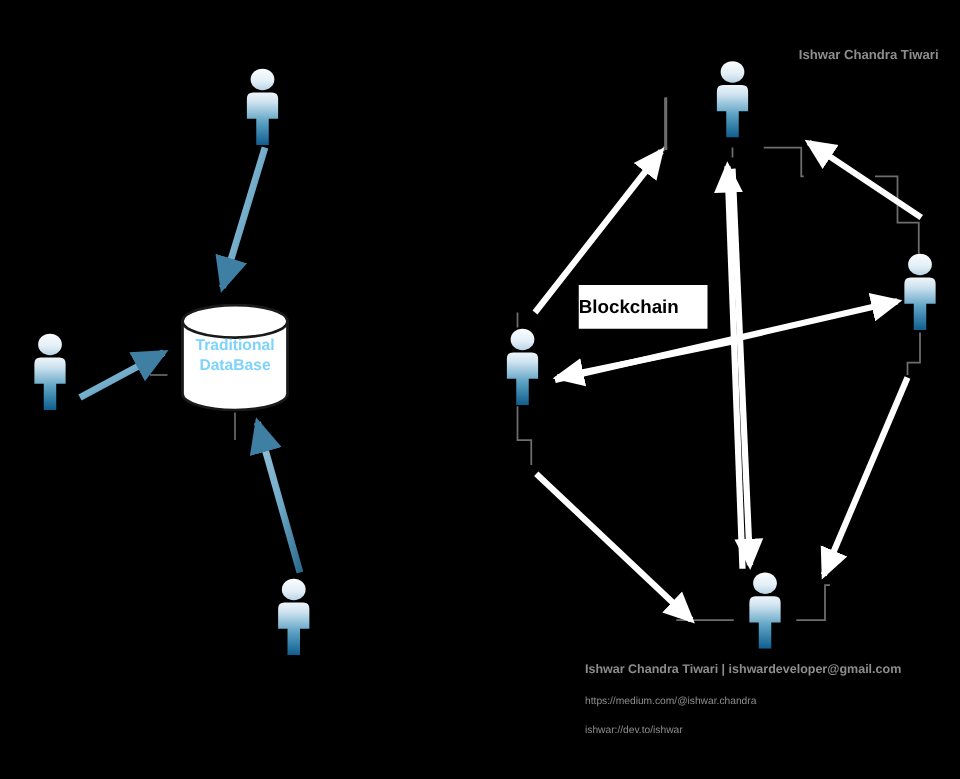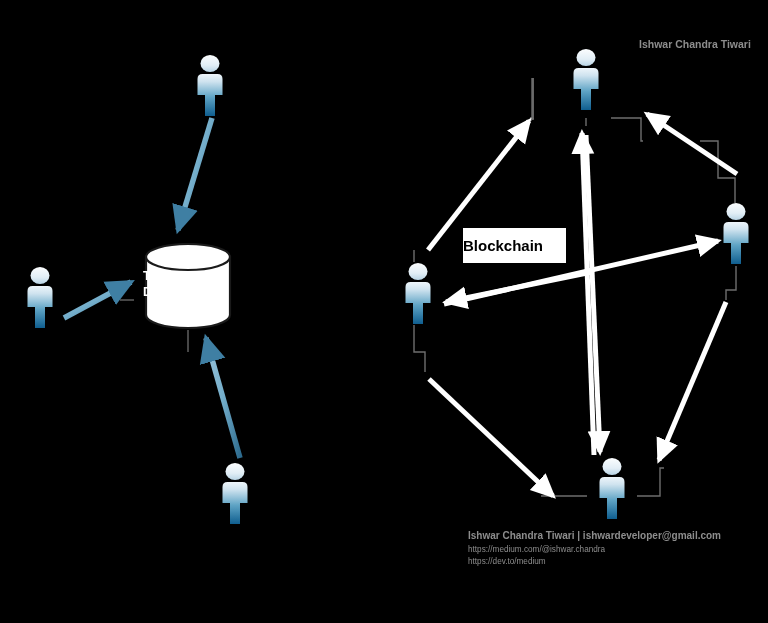--- a/index.html
+++ b/index.html
@@ -33,24 +33,24 @@
     color: #000000;
     font-weight: bold;
     font-size: 15px;
     display: flex;
     align-items: center;
     box-sizing: border-box;
     font-family: "Liberation Sans", sans-serif;
   }
   .db-text {
     position: absolute;
-    color: #ffffff;
+    color: #7dd3fc;
     font-weight: bold;
     font-size: 12.5px;
-    text-align: left;
+    text-align: center;
     line-height: 1.25;
     width: 90px;
     font-family: "Liberation Sans", sans-serif;
   }
   .node-title {
     position: absolute;
     color: #8d8d8d;
     font-weight: bold;
     font-size: 10.5px;
     white-space: nowrap;
@@ -61,21 +61,21 @@
     position: absolute;
     left: 468px;
     top: 529px;
     color: #8d8d8d;
     font-size: 8.2px;
     line-height: 1.46;
     font-family: "Liberation Sans", sans-serif;
     white-space: nowrap;
   }
   .credits .c-name { font-weight: bold; font-size: 10px; display:block; }
-  .credits .c-link { display: block; }
+  .credits .c-link { display: block; margin-top: 11px; }
 </style>
 </head>
 <body>
 
 <div id="stage">
 
   <svg class="layer" viewBox="0 0 768 623">
     <defs>
       <linearGradient id="personGrad" x1="0" y1="0" x2="0" y2="1">
         <stop offset="0%" stop-color="#eef5fa"></stop>
@@ -172,16 +172,16 @@
     <div>DataBase</div>
   </div>
 
   <div class="label-box" style="left:463px; top:228px; width:103px; height:35px;">Blockchain</div>
 
   <div class="node-title" style="left:617px; top:38px;">Ishwar Chandra Tiwari</div>
 
   <div class="credits">
     <span class="c-name">Ishwar Chandra Tiwari  |  ishwardeveloper@gmail.com</span>
     <span class="c-link">https://medium.com/@ishwar.chandra</span>
-    <span class="c-link">https://dev.to/medium</span>
+    <span class="c-link">ishwar://dev.to/ishwar</span>
   </div>
 
 </div>
 
 </body></html>

